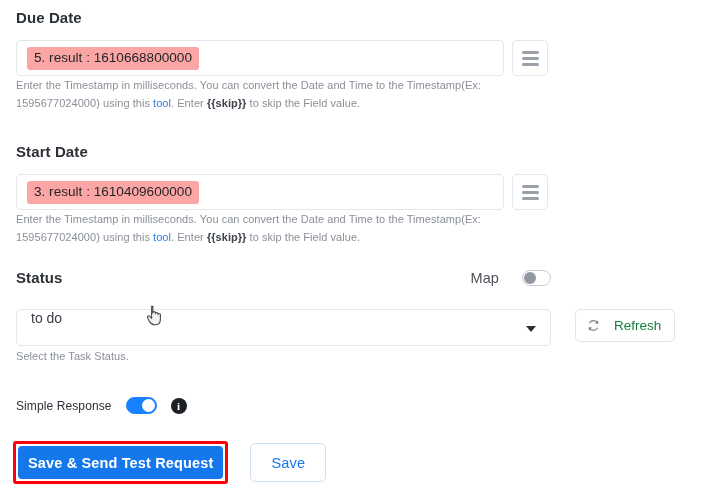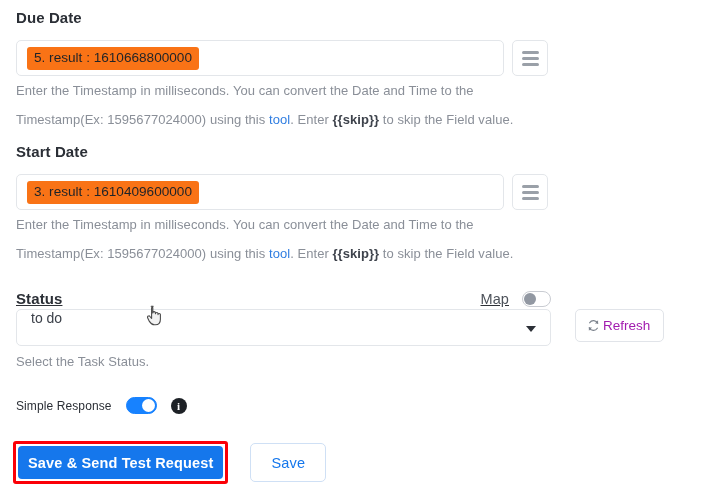--- a/index.html
+++ b/index.html
@@ -26,23 +26,23 @@
   
   .field-label {
     font-size: 15px;
     font-weight: 600;
     color: #2b2f36;
     letter-spacing: .1px;
     line-height: 18px;
   }
 
   .helper {
-    font-size: 13px;
+    font-size: 11px;
     color: #8a8f98;
-    line-height: 29px;
+    line-height: 18px;
     letter-spacing: .05px;
   }
   .helper .lnk {
     color: #2f7de1;
     text-decoration: none;
   }
   .helper .skip {
     color: #3d424b;
     font-weight: 700;
   }
@@ -58,21 +58,21 @@
     height: 36px;
     border: 1px solid #e3e6ea;
     border-radius: 5px;
     background: #fff;
     display: flex;
     align-items: center;
     padding: 0 10px;
     flex: 0 0 auto;
   }
   .token {
-    background: #f97316;
+    background: #fca5a5;
     border-radius: 3px;
     padding: 2px 7px 3px 7px;
     font-size: 13.6px;
     color: #1f2328;
     line-height: 18px;
     white-space: nowrap;
   }
   .menu-btn {
     box-sizing: border-box;
     width: 36px;
@@ -96,21 +96,21 @@
 
   
   .row-between {
     display: flex;
     align-items: center;
     justify-content: space-between;
   }
   .map-wrap {
     display: flex;
     align-items: flex-end;
-    gap: 13px;
+    gap: 23px;
   }
   .map-label {
     font-size: 14.5px;
     color: #4d525a;
     letter-spacing: .1px;
   }
 
   .toggle {
     box-sizing: border-box;
     width: 29px;
@@ -181,23 +181,23 @@
 
   .refresh-btn {
     box-sizing: border-box;
     height: 33px;
     padding: 0 13px 0 11px;
     border: 1px solid #e1e4e9;
     border-radius: 5px;
     background: #fff;
     display: flex;
     align-items: center;
-    gap: 3px;
+    gap: 14px;
     font-size: 13.5px;
-    color: #a21caf;
+    color: #15803d;
     align-self: flex-start;
   }
   .refresh-btn svg { display:block; }
 
   
   .simple-row {
     display: flex;
     align-items: center;
     gap: 14px;
   }
@@ -314,21 +314,21 @@
       <i></i>
       <i></i>
       <i></i>
     </div>
   </div>
 
   <div class="abs helper" style="left:16px; top:210px; width:520px;">
     <span>Enter the Timestamp in milliseconds. You can convert the Date and Time to the Timestamp(Ex: 1595677024000) using this </span><a class="lnk" href="#">tool</a><span>. Enter </span><span class="skip">{{skip}}</span><span> to skip the Field value.</span>
   </div>
 
-  <div class="abs row-between" style="left:16px; top:290px; width:535px;text-decoration:underline;">
+  <div class="abs row-between" style="left:16px; top:269px; width:535px;">
     <div class="field-label">Status</div>
     <div class="map-wrap">
       <span class="map-label">Map</span>
       <span class="toggle off">
         <span class="knob"></span>
       </span>
     </div>
   </div>
 
   <div class="abs select-row" style="left:16px; top:309px;">

